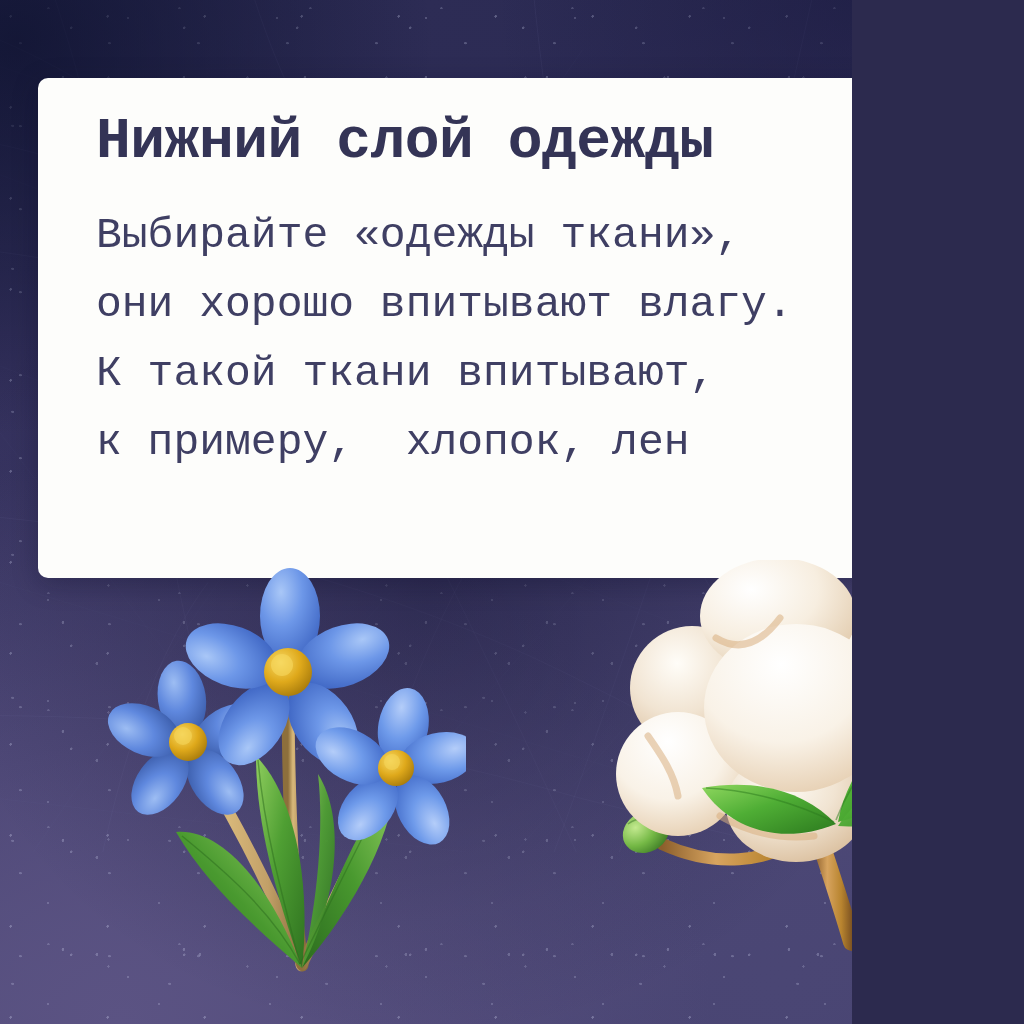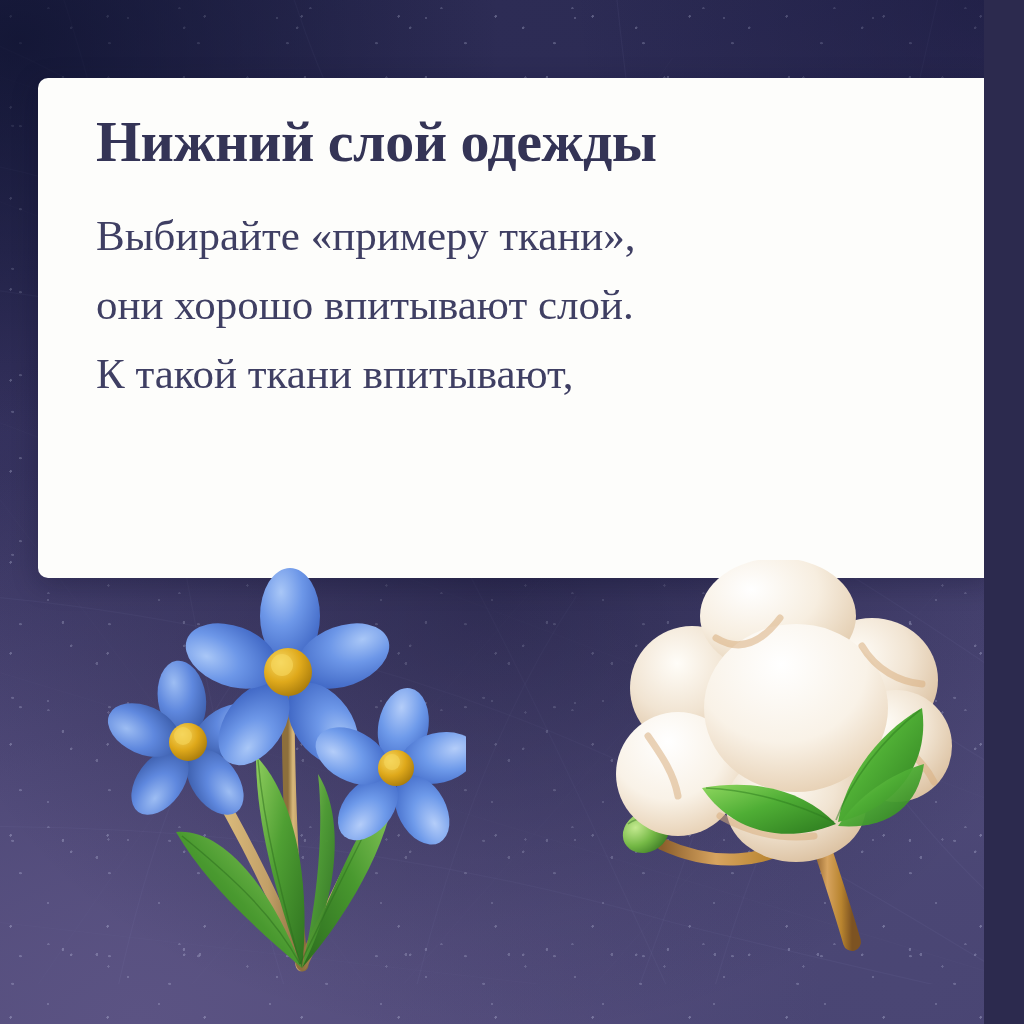--- a/index.html
+++ b/index.html
@@ -2,24 +2,24 @@
 <html><head>
 <meta charset="utf-8">
 <style>
   html, body {
     margin: 0;
     padding: 0;
     background: #2c2a4e;
   }
   #stage {
     position: relative;
-    width: 984px;
+    width: 852px;
     height: 1024px;
     overflow: hidden;
-    font-family: Liberation Serif, serif;
+    font-family: Liberation Mono, monospace;
   }
 
   
   .bg-base {
     position: absolute;
     inset: 0;
     background:
       radial-gradient(120% 95% at 14% 100%, #5b5383 0%, rgba(91,83,131,0) 58%),
       radial-gradient(95% 85% at 92% 96%, #4a4674 0%, rgba(74,70,116,0) 62%),
       radial-gradient(85% 70% at 50% 0%, #2d2c55 0%, rgba(45,44,85,0) 70%),
@@ -121,23 +121,24 @@
       <path d="M0 960 L 560 1024"></path>
       <path d="M0 520 L 380 1024"></path>
     </g>
   </svg>
   <div class="bg-speck"></div>
   <div class="bg-vignette"></div>
 
   <div class="card">
     <div class="card-inner">
       <h1 class="title">Нижний слой одежды</h1>
-      <div class="body-line">Выбирайте «примеру ткани»,</div>
-      <div class="body-line">они хорошо впитывают слой.</div>
+      <div class="body-line">Выбирайте «одежды ткани»,</div>
+      <div class="body-line">они хорошо впитывают влагу.</div>
       <div class="body-line">К такой ткани впитывают,</div>
+      <div class="body-line">к примеру,  хлопок, лен</div>
     </div>
   </div>
 
   <svg id="flax-art" class="art" viewBox="0 0 370 440">
     <defs>
       <radialGradient id="petBig" cx="35%" cy="25%" r="85%">
         <stop offset="0%" stop-color="#a9c7f7"></stop>
         <stop offset="42%" stop-color="#6d97e8"></stop>
         <stop offset="100%" stop-color="#3960bf"></stop>
       </radialGradient>

